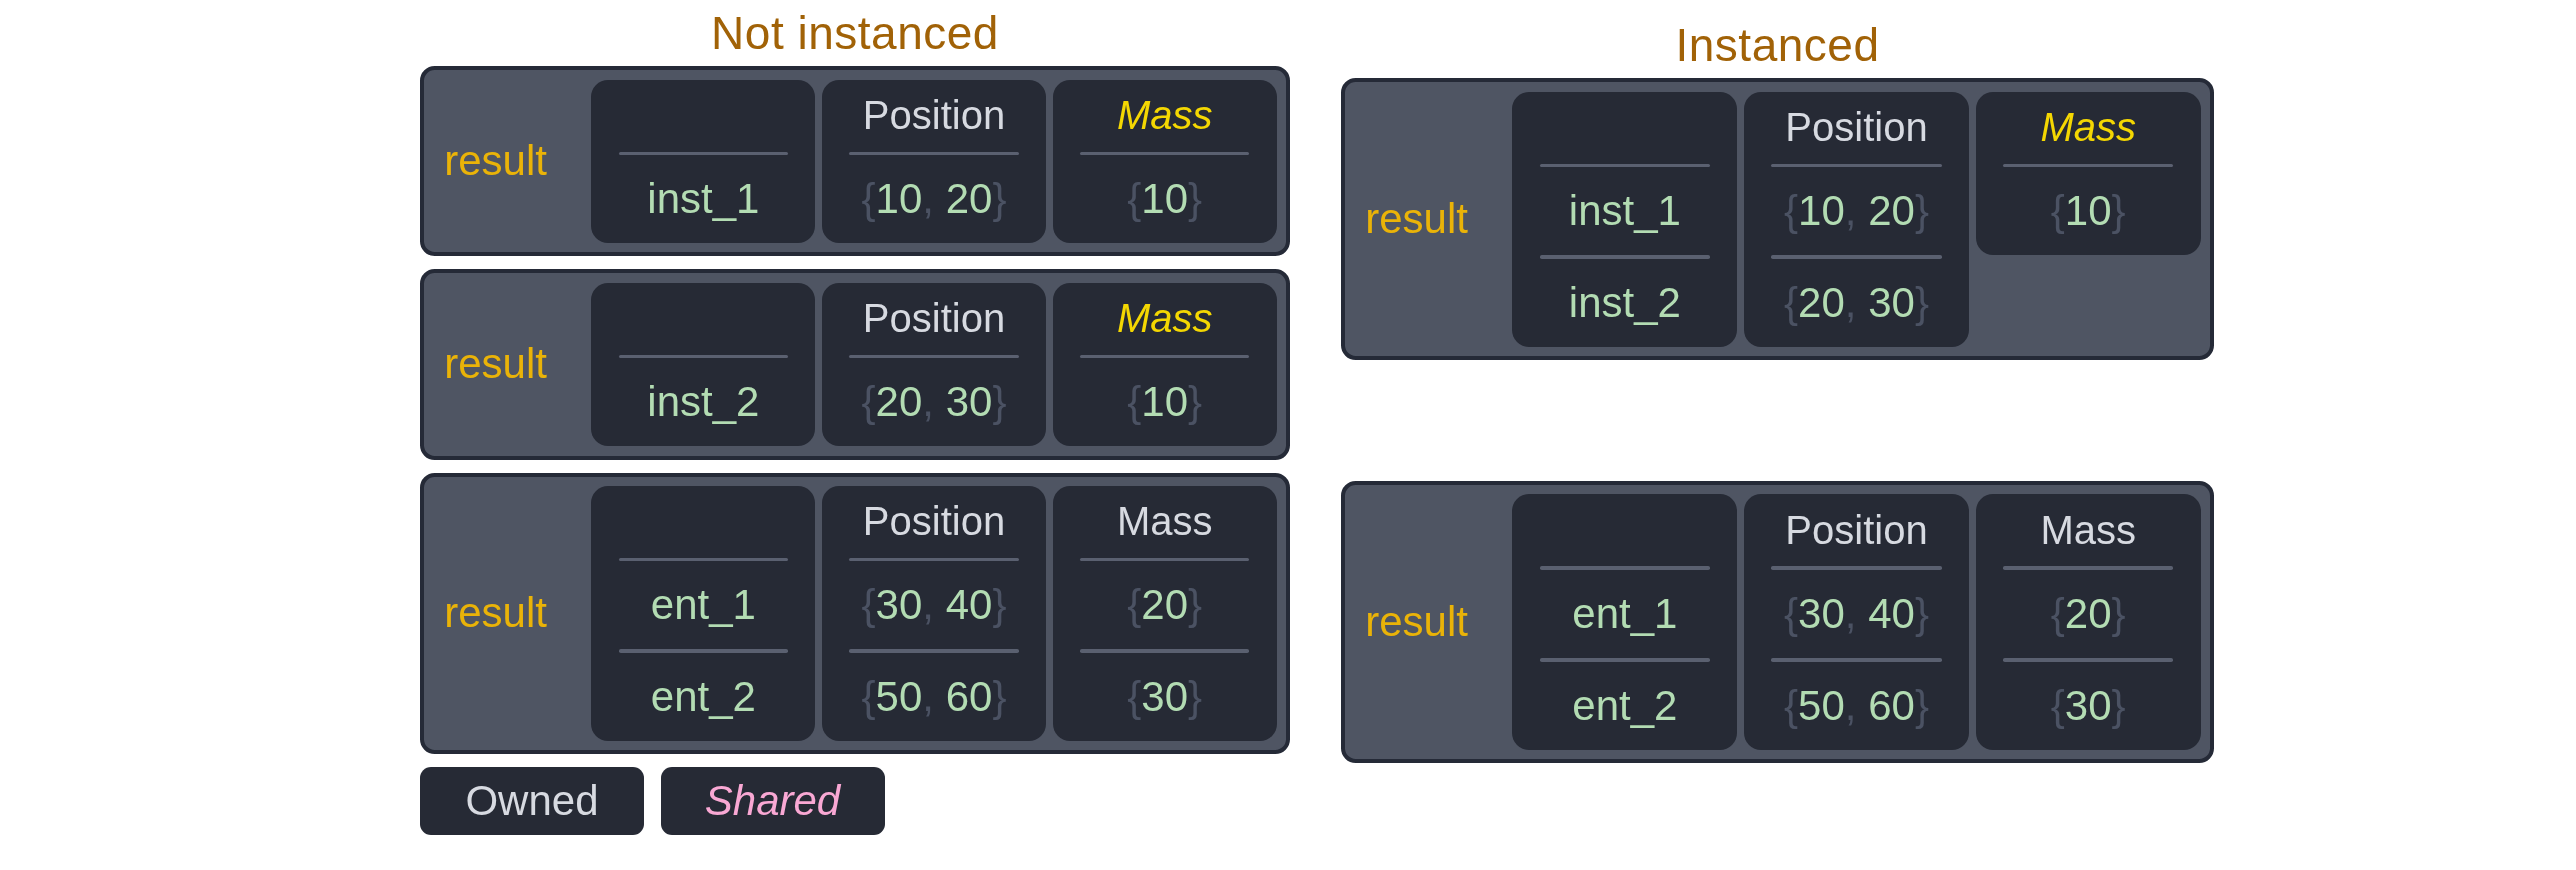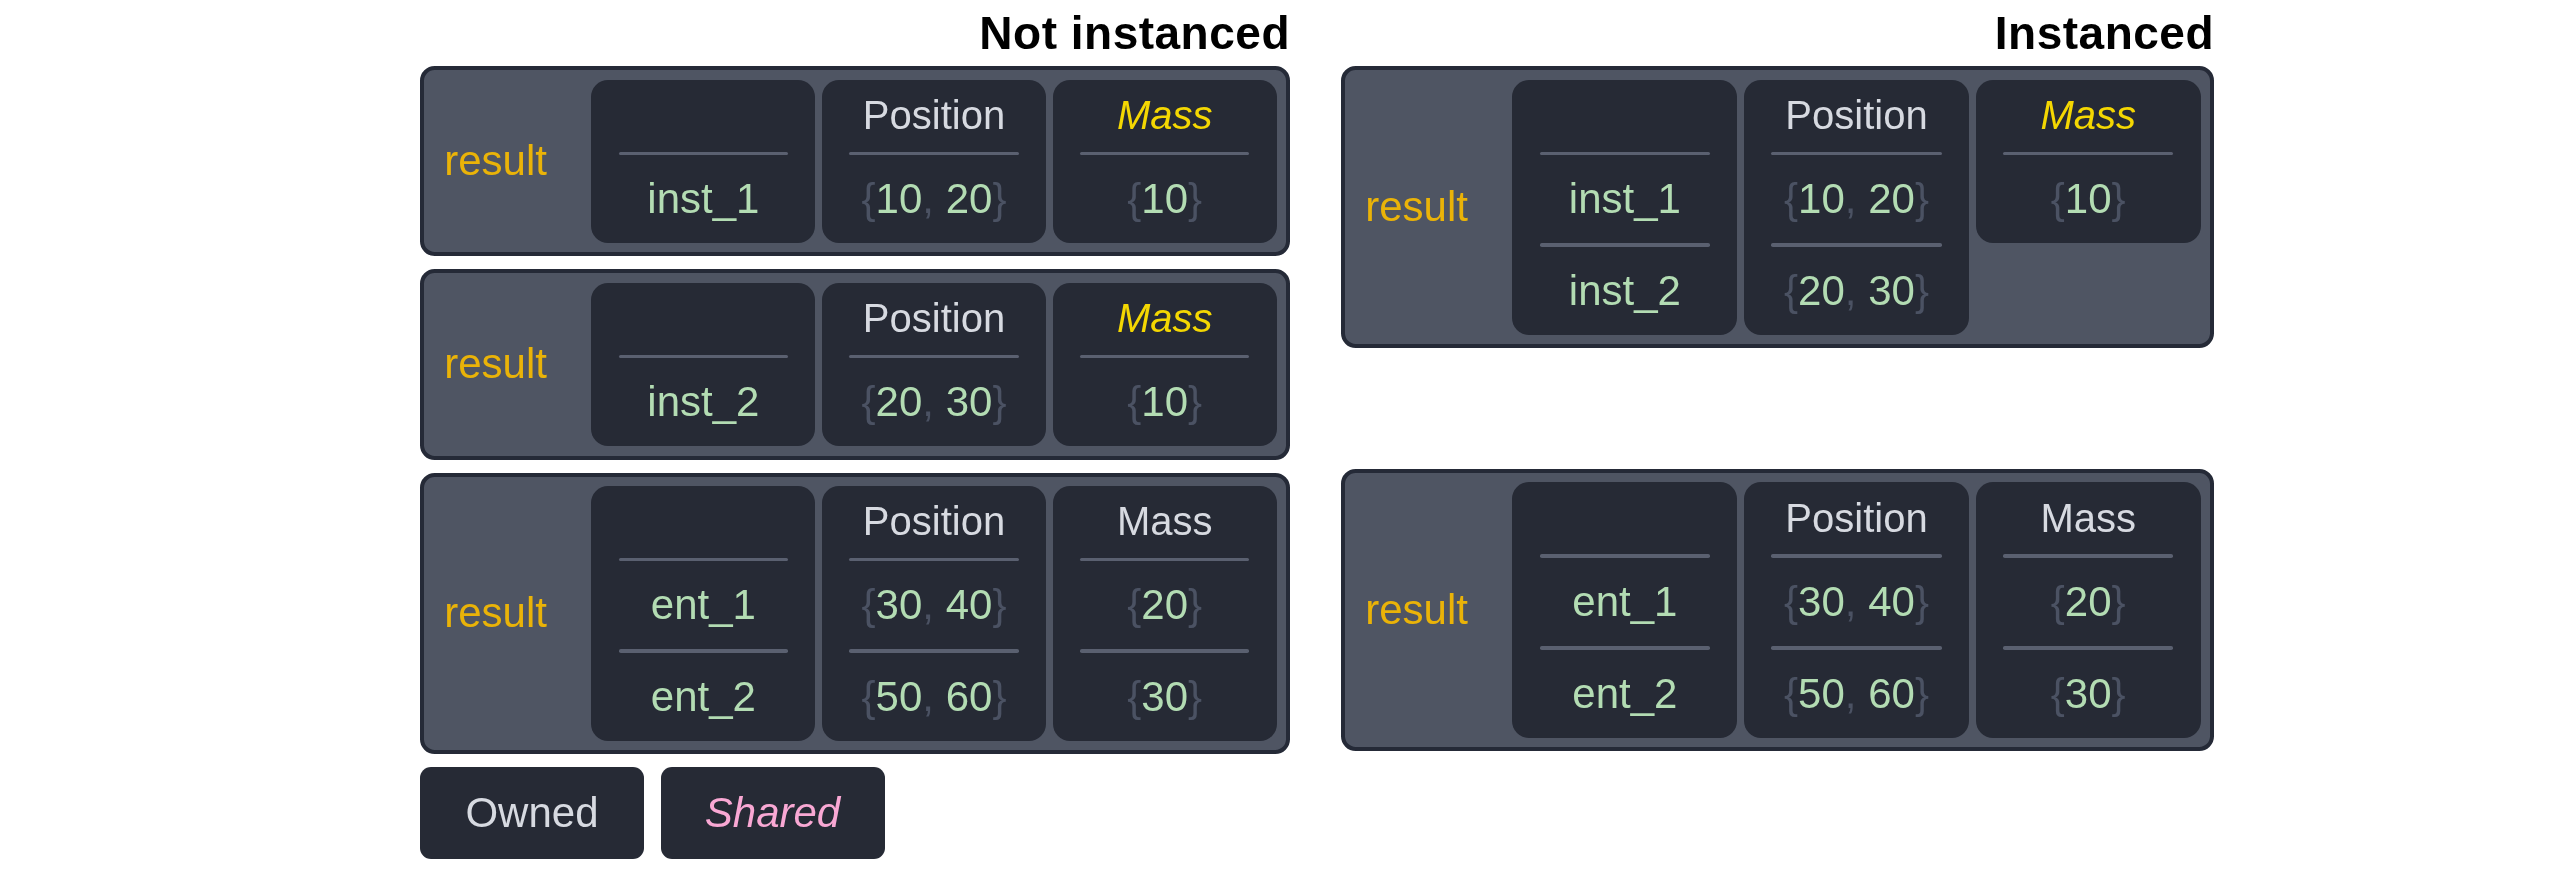--- a/index.html
+++ b/index.html
@@ -4,27 +4,27 @@
 <style>
   html, body { margin: 0; padding: 0; background: #ffffff; }
   body {
     width: 2576px; height: 870px;
     position: relative;
     font-family: "Liberation Sans", "DejaVu Sans", sans-serif;
     overflow: hidden;
   }
   .panel { position: absolute; top: 3.7px; }
   .panel-left  { left: 420px;  width: 870px; }
-  .panel-right { left: 1341px; width: 873px; }
+  .panel-right { left: 1341px; width: 873px; margin-top: 12px; }
 
   .panel-title {
     height: 59px; line-height: 59px;
-    text-align: right;
-    font-size: 46px; font-weight: bold;
-    color: #000000;
+    text-align: center;
+    font-size: 46px; font-weight: normal;
+    color: #a16207;
     margin-bottom: 3.7px;
     letter-spacing: 0.5px;
   }
 
   .box {
     box-sizing: border-box;
     background: #4f5563;
     border: 4.6px solid #252a37;
     border-radius: 14.7px;
     padding: 9.2px;
@@ -80,21 +80,21 @@
     white-space: pre;
   }
   .brace { color: #4b5263; }
 
   .legend {
     display: flex; gap: 16.5px;
     margin-top: 11px;
   }
   .legend-chip {
     box-sizing: border-box;
-    height: 92px; min-width: 224px;
+    height: 68px; min-width: 224px;
     padding: 0 42px;
     background: #262a35;
     border-radius: 11px;
     display: flex; align-items: center; justify-content: center;
     font-size: 42px;
     color: #d7dae1;
   }
   .legend-chip.shared {
     color: #f9a8d4;
     font-style: italic;

